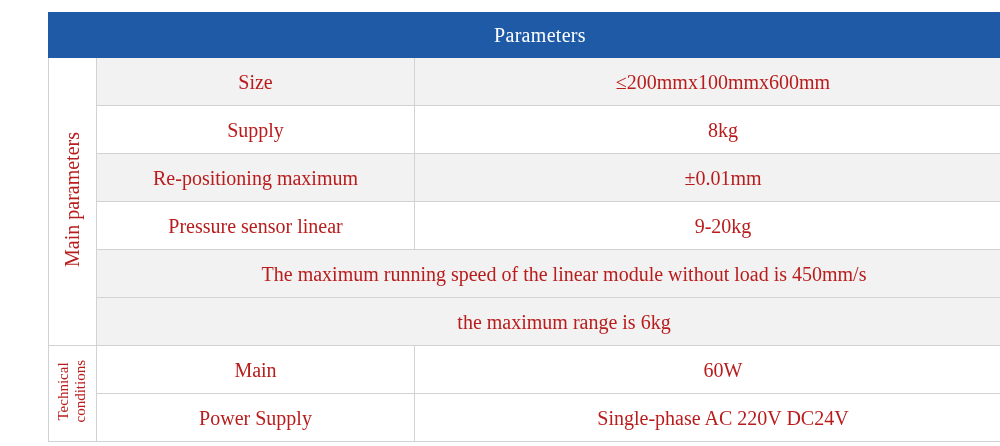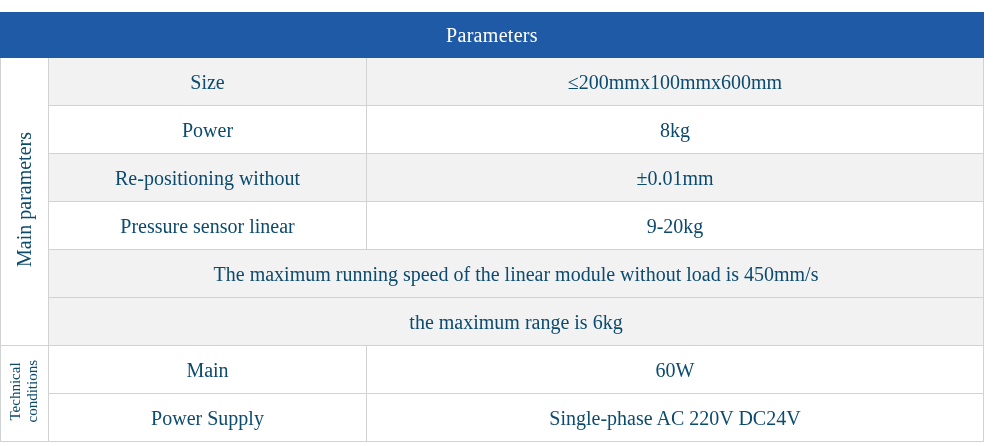--- a/index.html
+++ b/index.html
@@ -13,34 +13,35 @@
     font-family: "Liberation Serif", serif;
     color: #1a1a1a;
     overflow: hidden;
   }
   .sheet {
     position: relative;
     width: 848px;
     height: 446px;
     box-sizing: border-box;
     padding: 12px 8px 0 0;
+    margin-left: 48px;
   }
   table.params {
     width: 984px;
     border-collapse: collapse;
     table-layout: fixed;
     margin: 0 auto;
   }
   table.params td {
     border: 1px solid #d0d3d6;
     text-align: center;
     vertical-align: middle;
     font-size: 20px;
     line-height: 1.2;
-    color: #0c4a6e;
+    color: #b91c1c;
     background: #ffffff;
   }
   .hdr {
     background: #1f5aa6 !important;
     color: #ffffff !important;
     font-size: 21px;
     height: 42px;
     border: 1px solid #1f5aa6 !important;
     letter-spacing: 0.3px;
   }
@@ -87,26 +88,26 @@
 
       <tr>
         <td class="sidelabel" rowspan="6">
           <span class="vert">Main parameters</span>
         </td>
         <td class="rowcell shade">Size</td>
         <td class="rowcell shade">≤200mmx100mmx600mm</td>
       </tr>
 
       <tr>
-        <td class="rowcell">Power</td>
+        <td class="rowcell">Supply</td>
         <td class="rowcell">8kg</td>
       </tr>
 
       <tr>
-        <td class="rowcell shade">Re-positioning without</td>
+        <td class="rowcell shade">Re-positioning maximum</td>
         <td class="rowcell shade">±0.01mm</td>
       </tr>
 
       <tr>
         <td class="rowcell">Pressure sensor linear</td>
         <td class="rowcell">9-20kg</td>
       </tr>
 
       <tr>
         <td class="rowcell shade wide" colspan="2">The maximum running speed of the linear module without load is 450mm/s</td>

